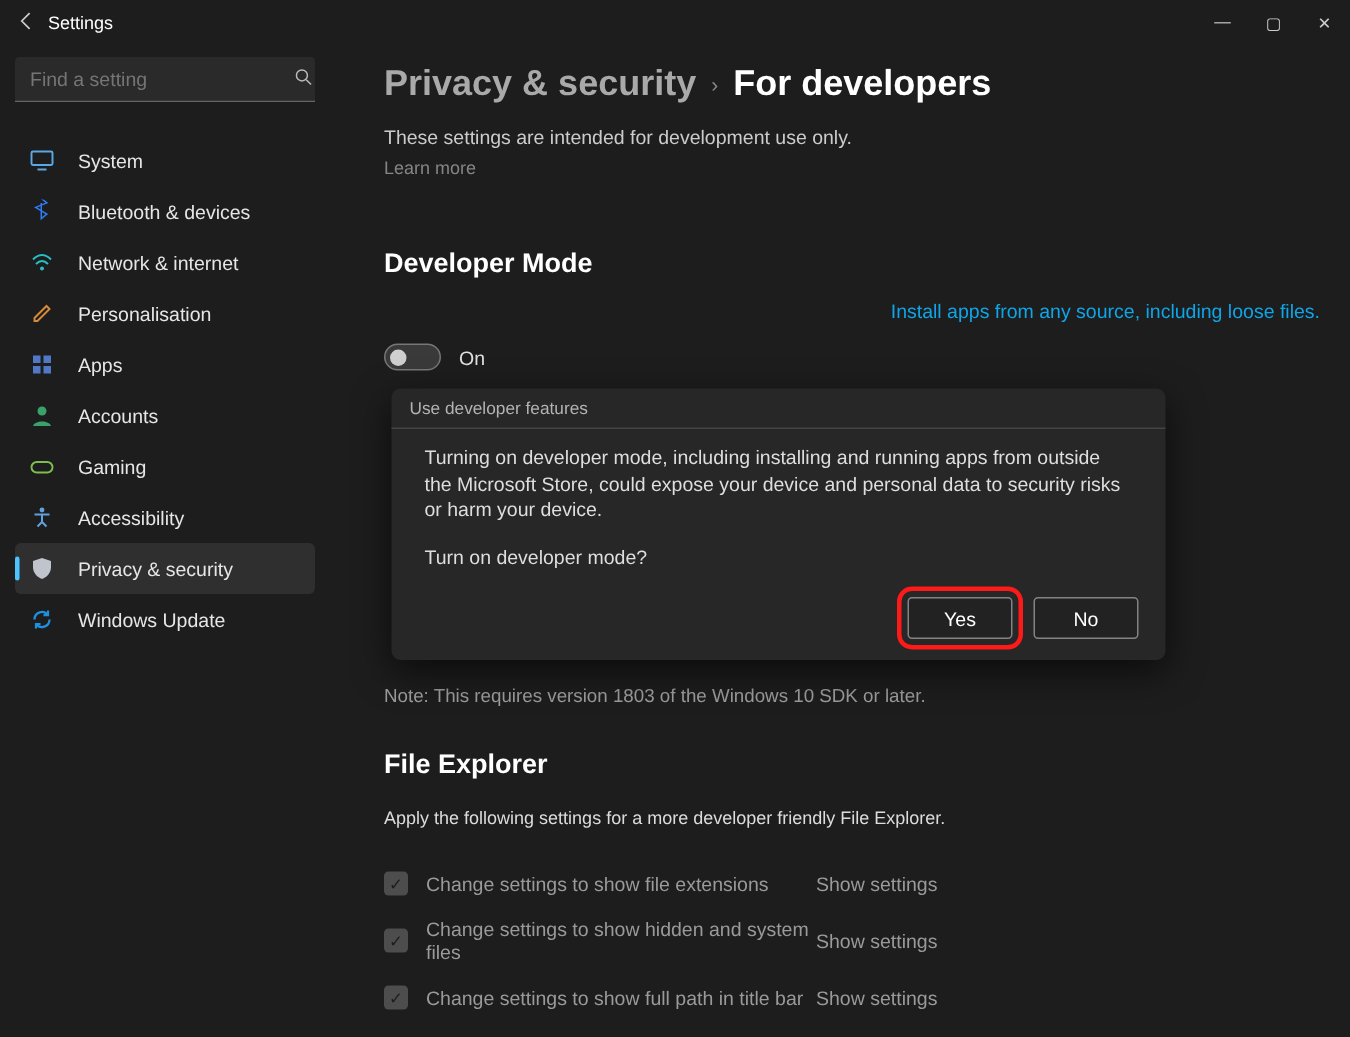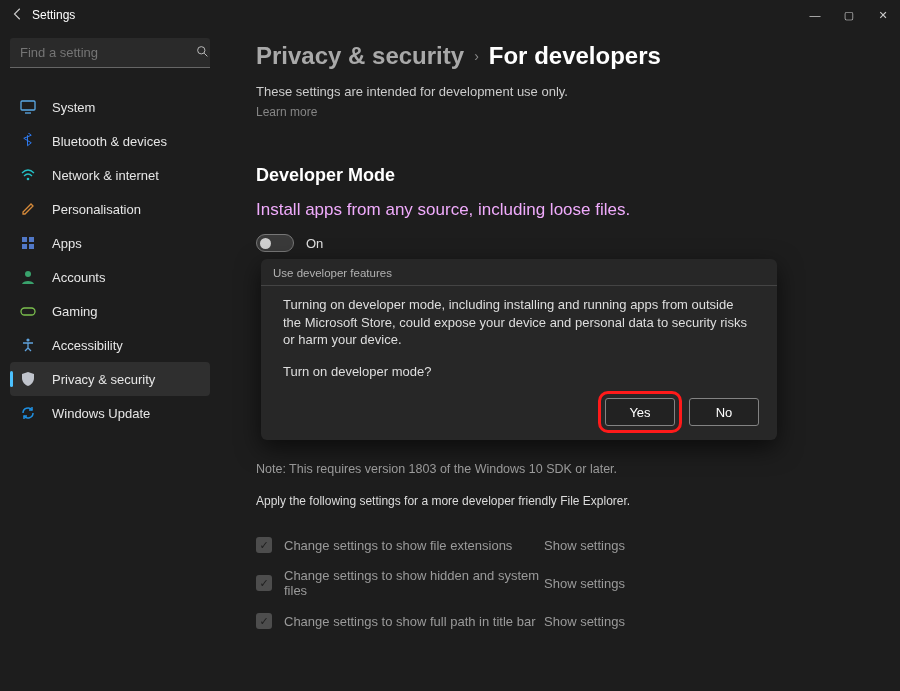--- a/index.html
+++ b/index.html
@@ -55,21 +55,21 @@
 
   
   .content { flex:1; padding: 12px 20px 0 38px; overflow:hidden; position:relative; }
   .crumbs { display:flex; align-items:center; gap:10px; }
   .c1 { font-size:24px; font-weight:600; color:#a9a9a9; }
   .cchev { font-size:14px; color:#888; }
   .c2 { font-size:24px; font-weight:600; color:#fff; }
   .desc { margin-top: 14px; color:#ccc; font-size:13px; }
   .learn { margin-top: 6px; color:#858585; font-size:12px; cursor:pointer; }
   .section-h { margin-top: 46px; font-size:18px; font-weight:600; }
-  .sub { margin-top: 14px; color:#f0abfc; font-size:17px; }
+  .sub { margin-top: 14px; color:#0ea5e9; font-size:13px;text-align:right; }
   .toggle-row { display:flex; align-items:center; margin-top: 14px; }
   .toggle {
     width:38px; height:18px; border-radius:9px; background:#3a3a3a;
     border:1px solid #777; position:relative; cursor:pointer;
   }
   .toggle::after {
     content:""; position:absolute; left:3px; top:2.5px; width:11px; height:11px;
     border-radius:50%; background:#cfcfcf;
   }
   .toggle-label { margin-left:12px; font-size:13px; color:#e0e0e0; }
@@ -241,20 +241,21 @@
 
     <div class="section-h">Developer Mode</div>
     <div class="sub">Install apps from any source, including loose files.</div>
     <div class="toggle-row">
       <div class="toggle"></div>
       <div class="toggle-label">On</div>
     </div>
 
     <div class="note">Note: This requires version 1803 of the Windows 10 SDK or later.</div>
 
+    <div class="fe-title">File Explorer</div>
     <div class="fe-desc">Apply the following settings for a more developer friendly File Explorer.</div>
     <div class="fe-list" id="fe-list">
         <div class="fe-row">
        <span class="chk">✓</span>
        <span class="fe-label">Change settings to show file extensions</span>
        <span class="fe-action">Show settings</span>
      </div>
         <div class="fe-row">
        <span class="chk">✓</span>
        <span class="fe-label">Change settings to show hidden and system files</span>

